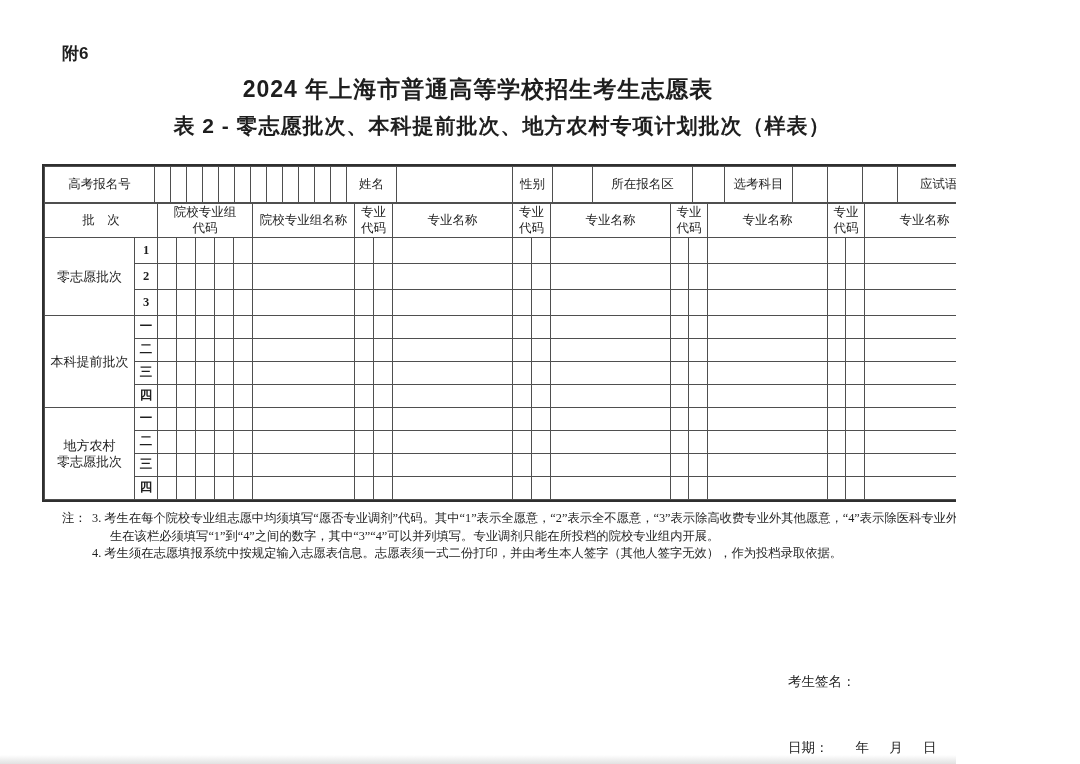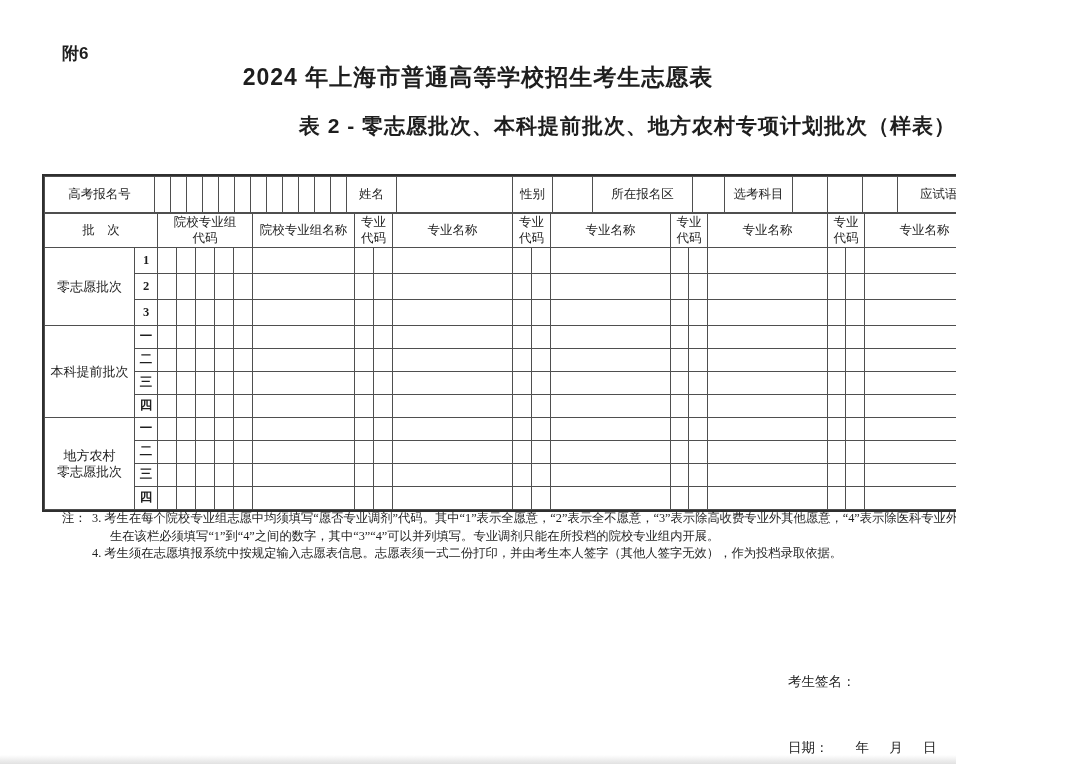--- a/index.html
+++ b/index.html
@@ -2,25 +2,25 @@
 <html><head>
 <meta charset="utf-8">
 <style>
   html,body{margin:0;padding:0;}
   .page{position:relative;width:956px;height:764px;background:#ffffff;overflow:hidden;
         font-family:"Liberation Serif","DejaVu Serif",serif;color:#1e1e1e;}
   .page::after{content:"";position:absolute;left:0;right:0;bottom:0;height:9px;
         background:linear-gradient(to bottom,rgba(255,255,255,0),rgba(90,90,90,0.18));pointer-events:none;}
   .attach{position:absolute;left:62px;top:42px;font-size:17px;font-weight:bold;
         font-family:"Liberation Sans","DejaVu Sans",sans-serif;}
-  .t1{position:absolute;left:0;top:62px;width:100%;text-align:center;font-size:23px;font-weight:bold;
+  .t1{position:absolute;left:0;top:74px;width:100%;text-align:center;font-size:23px;font-weight:bold;
         font-family:"Liberation Sans","DejaVu Sans",sans-serif;letter-spacing:1px;}
-  .t2{position:absolute;left:0;top:112px;width:100%;text-align:right;font-size:21px;font-weight:bold;
-        font-family:"Liberation Sans","DejaVu Sans",sans-serif;letter-spacing:1px;}
-  .formwrap{position:absolute;left:42px;top:174px;width:996px;border:2px solid #2f2f2f;background:#fff;}
+  .t2{position:absolute;left:0;top:112px;width:100%;text-align:center;font-size:21px;font-weight:bold;
+        font-family:"Liberation Sans","DejaVu Sans",sans-serif;letter-spacing:1px;padding-left:24px;}
+  .formwrap{position:absolute;left:42px;top:164px;width:996px;border:2px solid #2f2f2f;background:#fff;}
   table{border-collapse:collapse;table-layout:fixed;width:996px;}
   td{border:1px solid #4f4f4f;padding:0;text-align:center;vertical-align:middle;
      font-size:12.5px;line-height:1.22;overflow:hidden;}
   .info tr{height:36px;}
   .hdr{height:34px;}
   .h26{height:26px;}
   .h23{height:23px;}
   .ml{white-space:pre-line;}
   .dash{border-left:1px dotted #8f8f8f;}
   .bl{font-size:13px;white-space:pre-line;}

